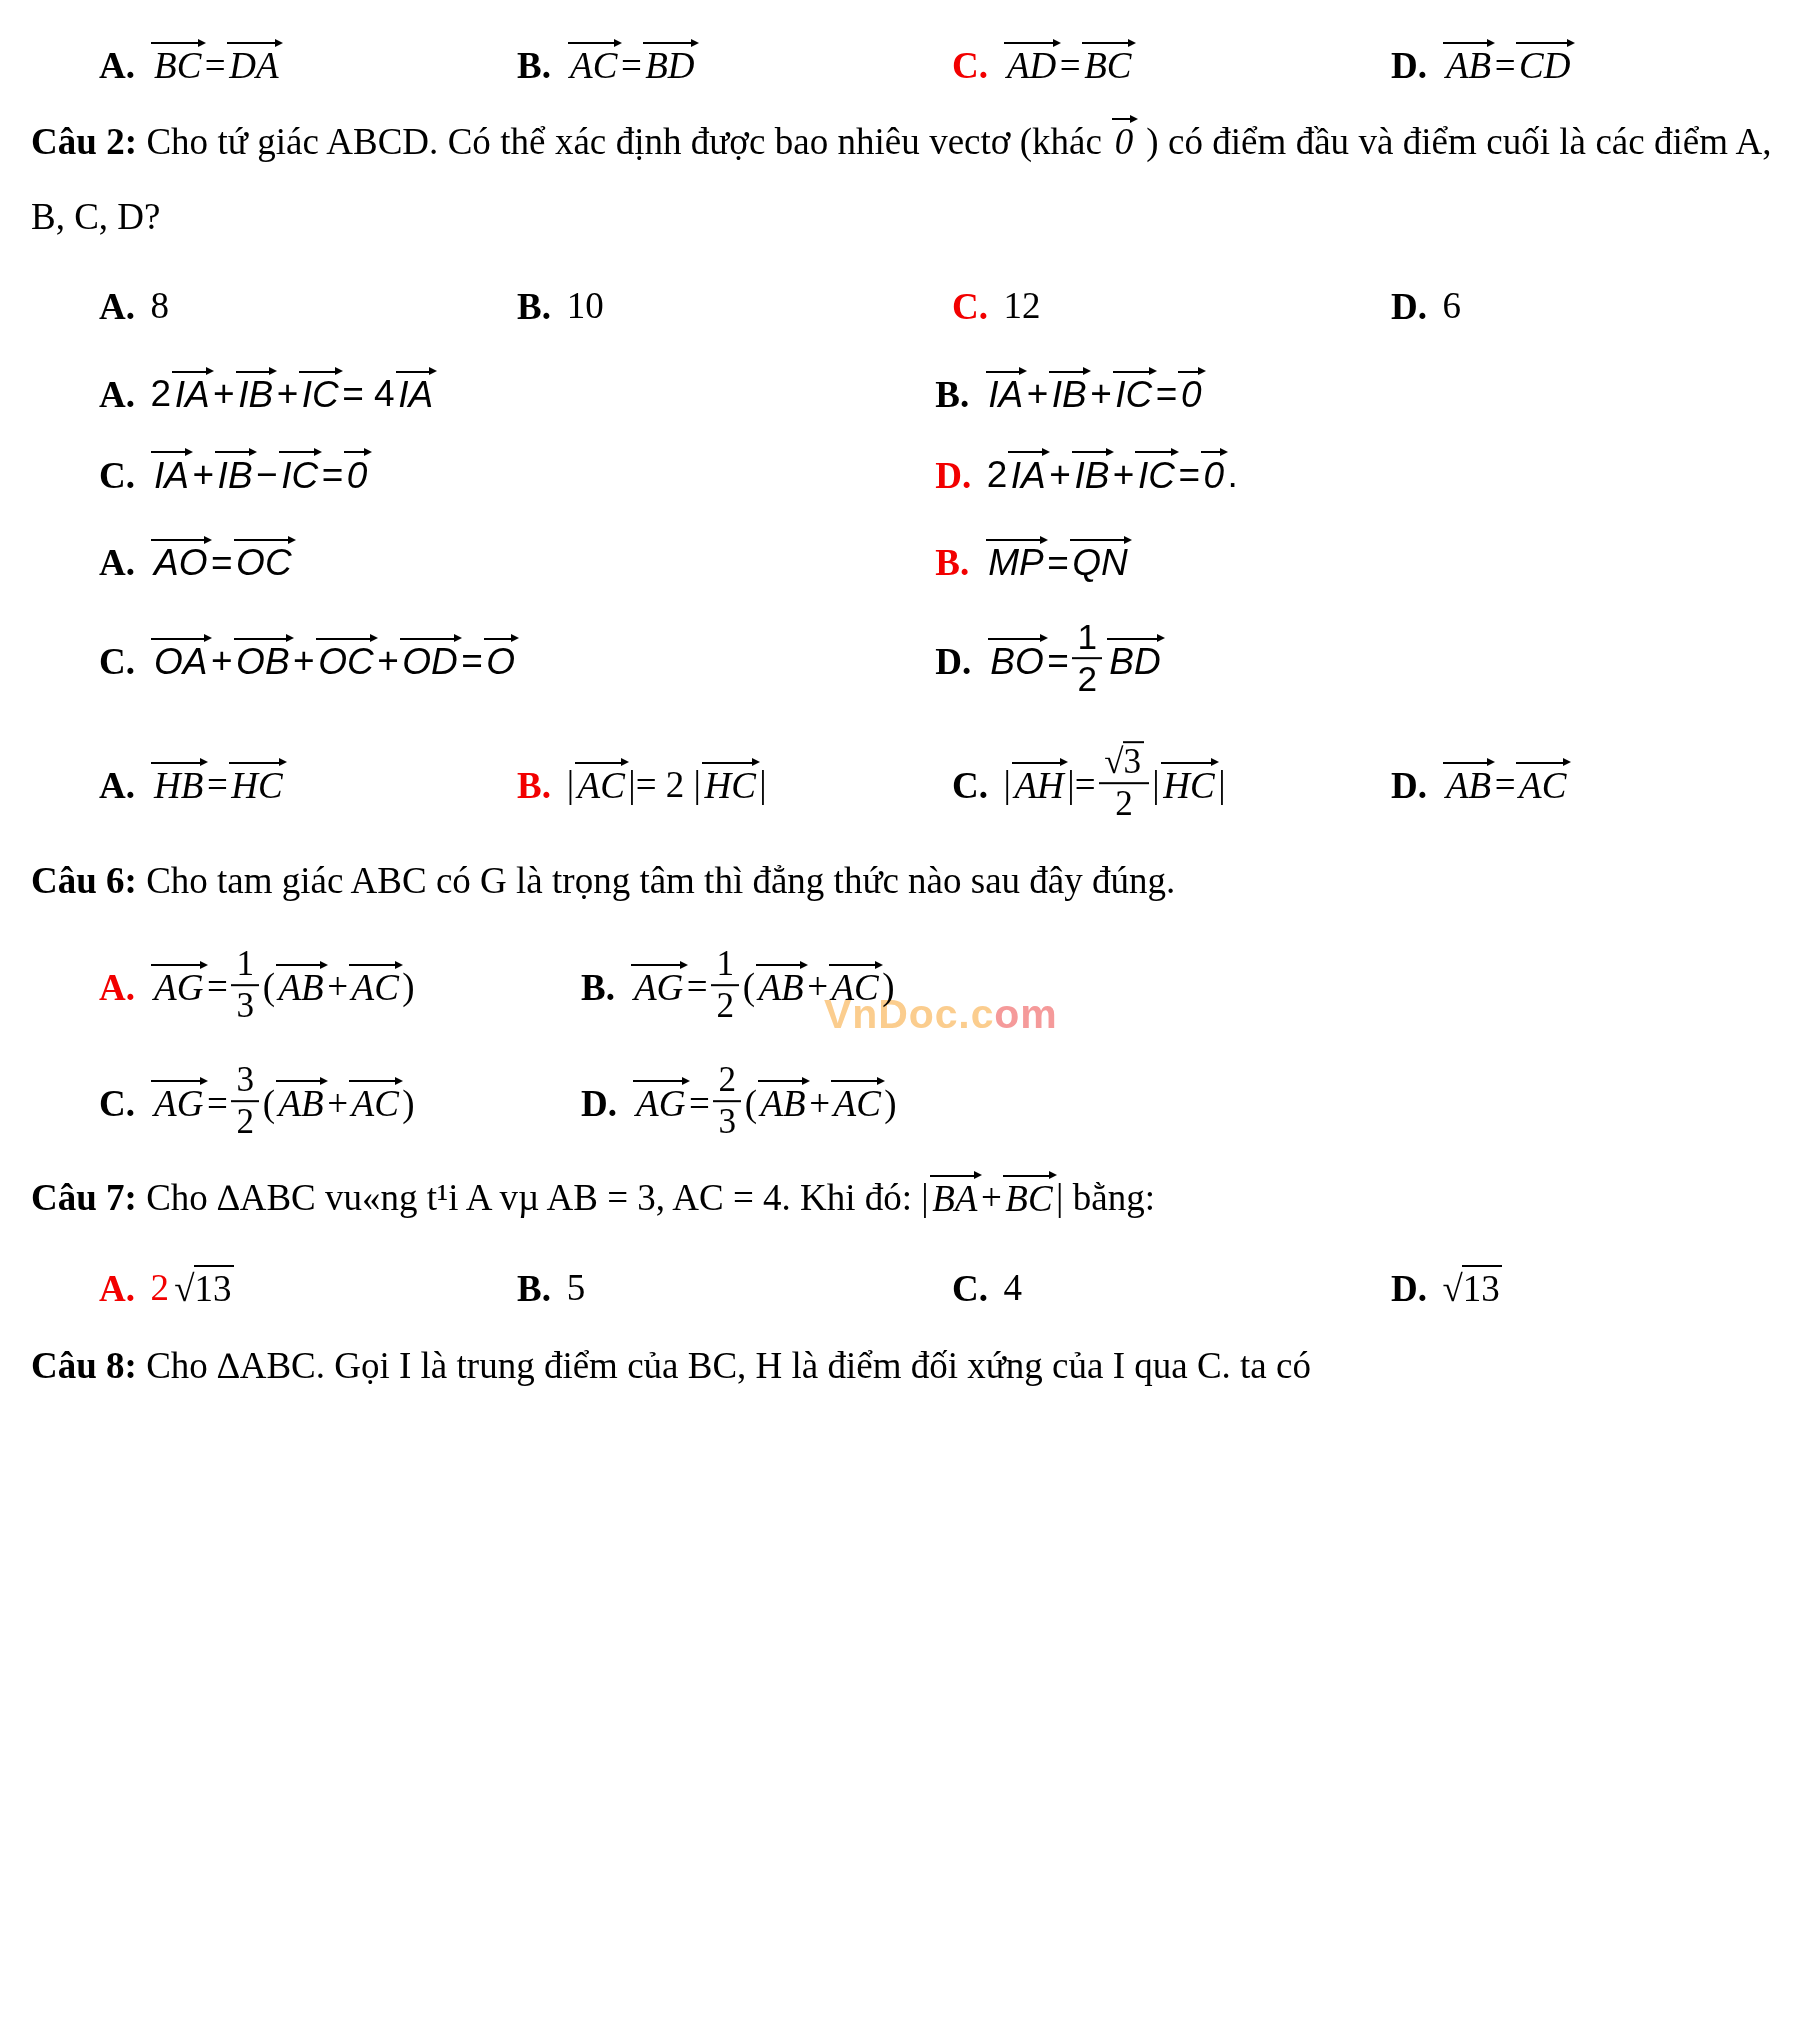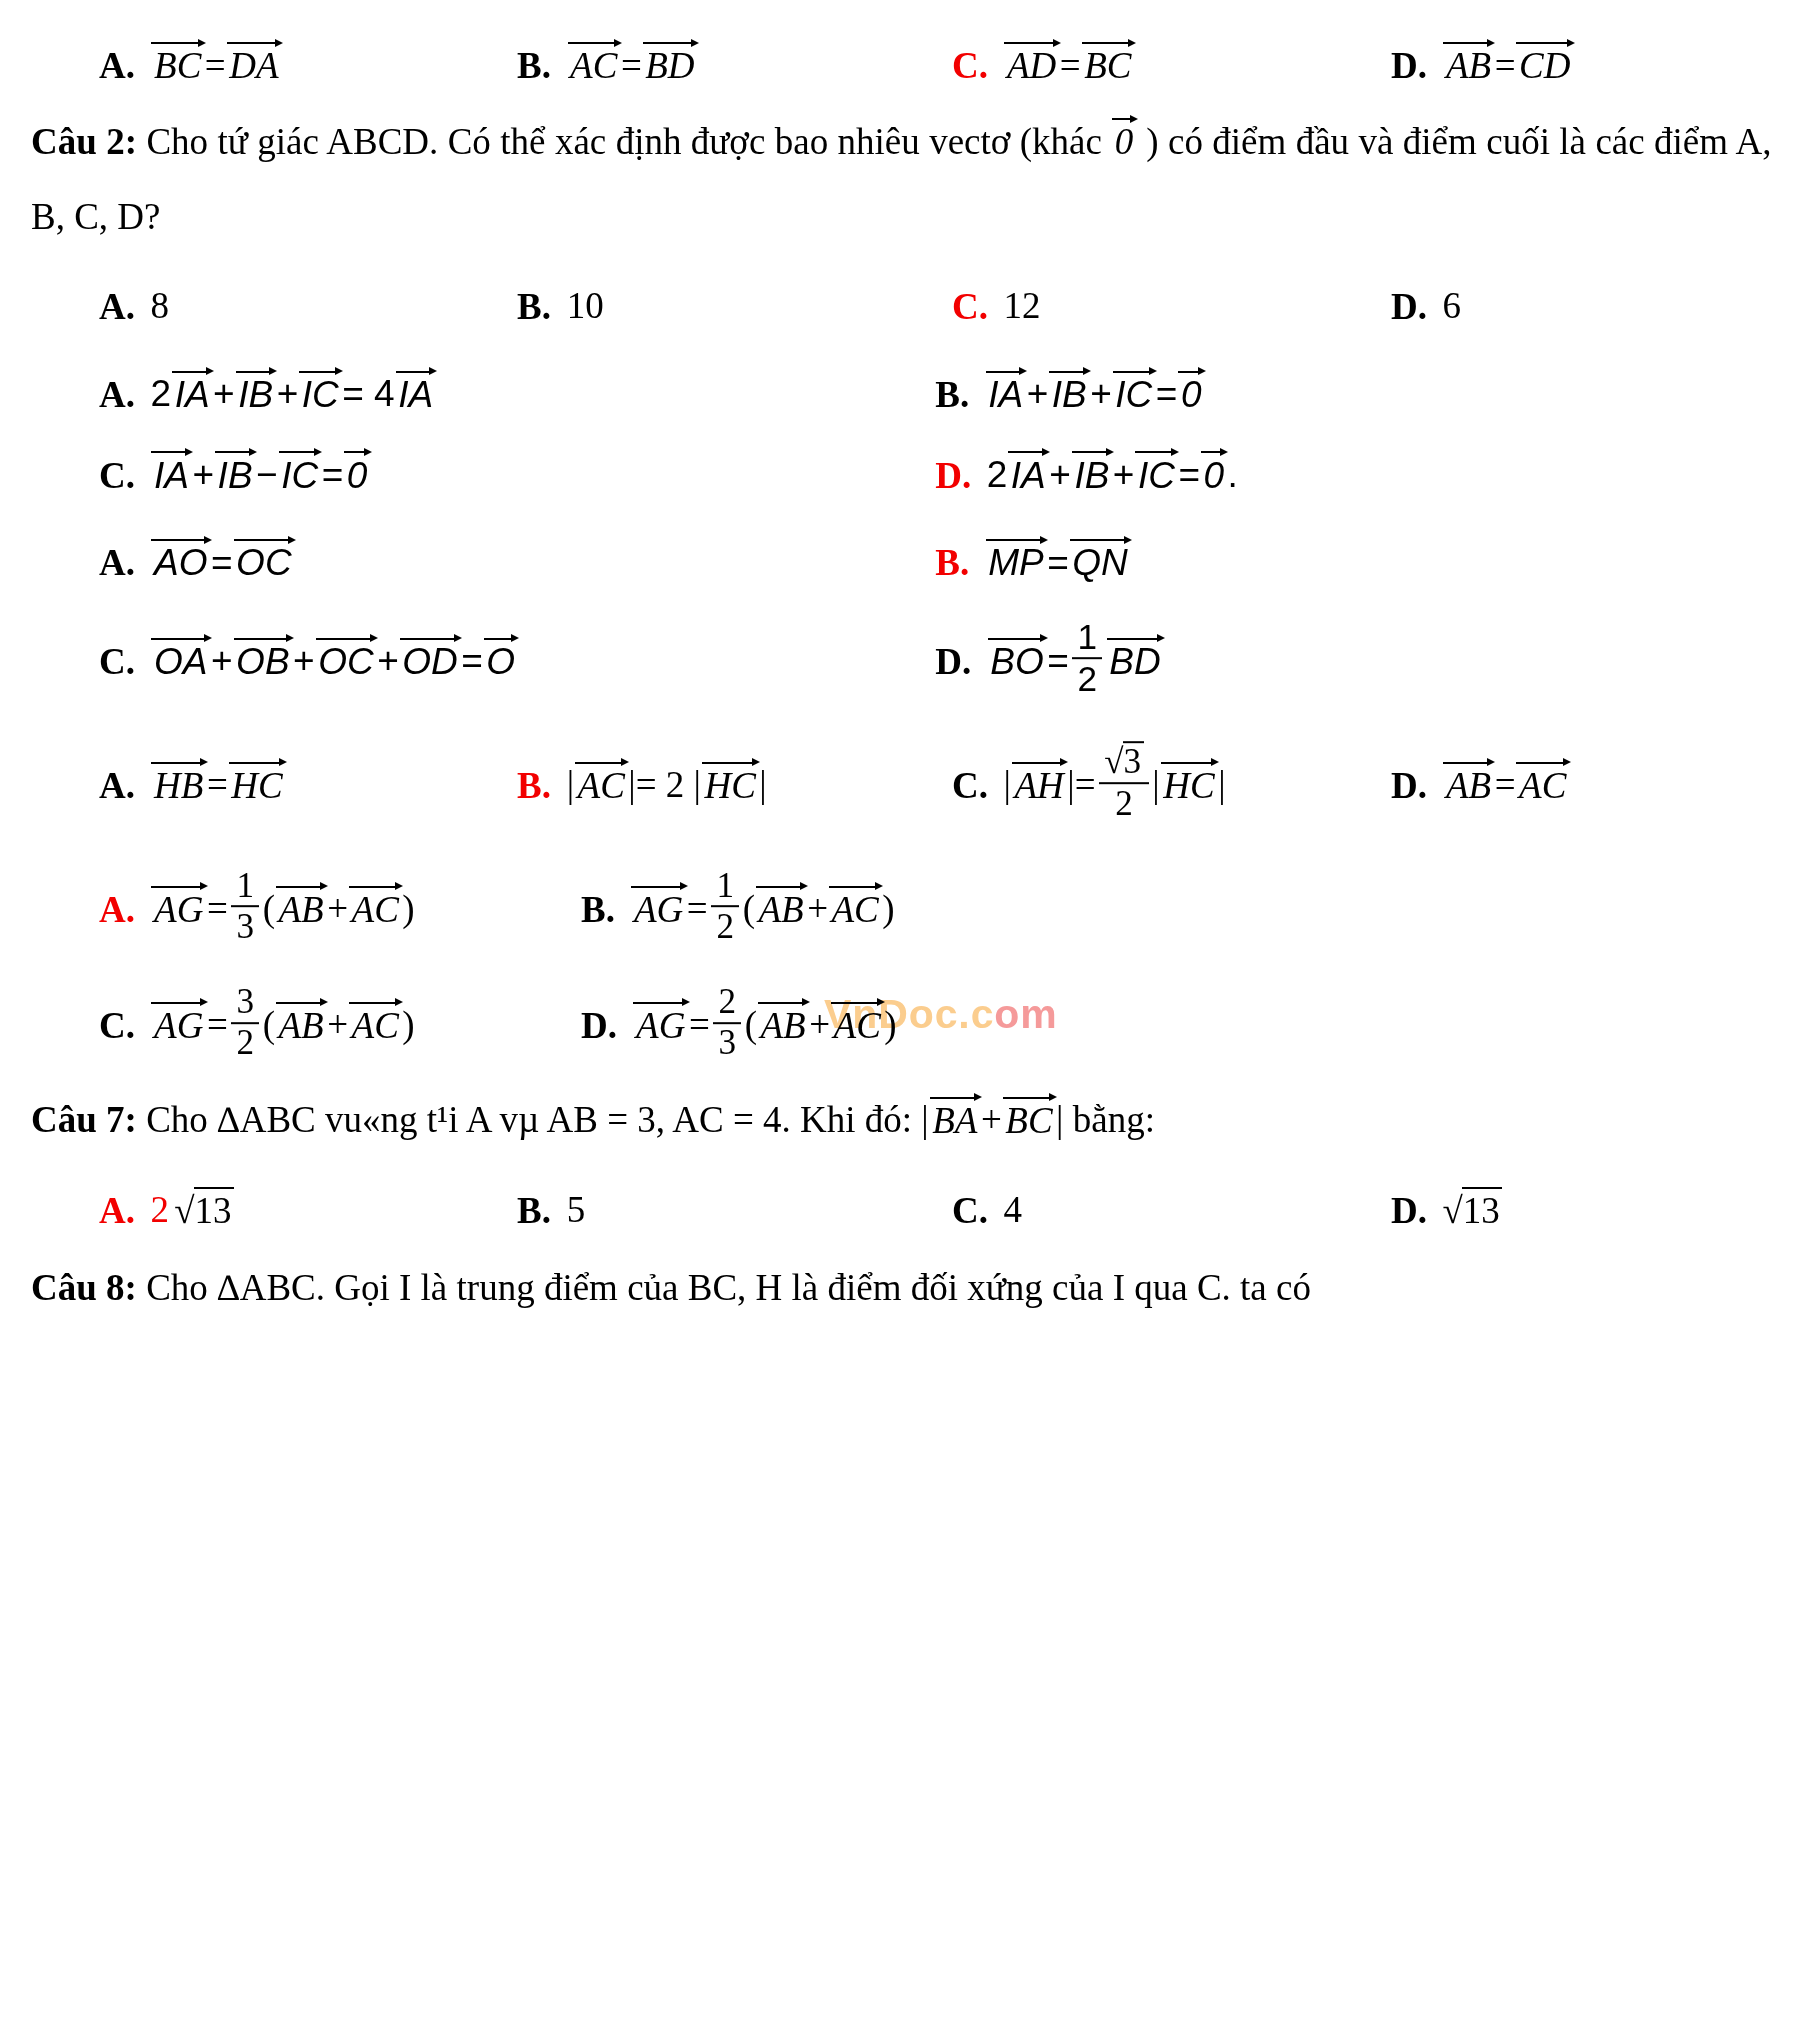--- a/index.html
+++ b/index.html
@@ -289,20 +289,21 @@
           <span class="val math-serif">
             <span class="vec"><span class="vec-body">AB</span></span>
             <span class="mtext"> = </span>
             <span class="vec"><span class="vec-body">AC</span></span>
           </span>
         </div>
       </div>
   </section>
 
   <section class="q">
+    <p class="q-head"><span class="q-label">Câu 6:</span> <span class="q-text"><span>Cho tam giác ABC có G là trọng tâm thì đẳng thức nào sau đây đúng.</span></span></p>
     <div class="opts cols2n">
         <div class="opt correct">
           <span class="key">A.</span>
           <span class="val math-serif">
             <span class="vec"><span class="vec-body">AG</span></span>
             <span class="mtext"> = </span>
             <span class="frac">
               <span class="num">1</span>
               <span class="den">3</span>
             </span>

